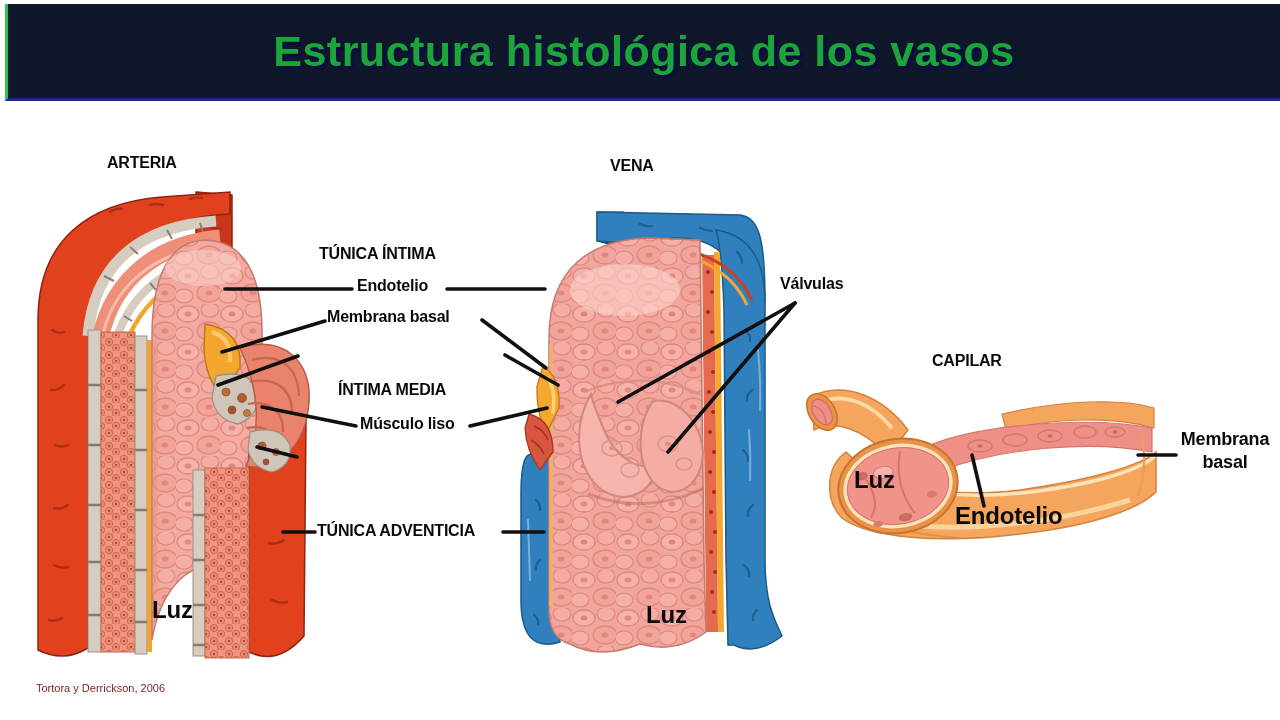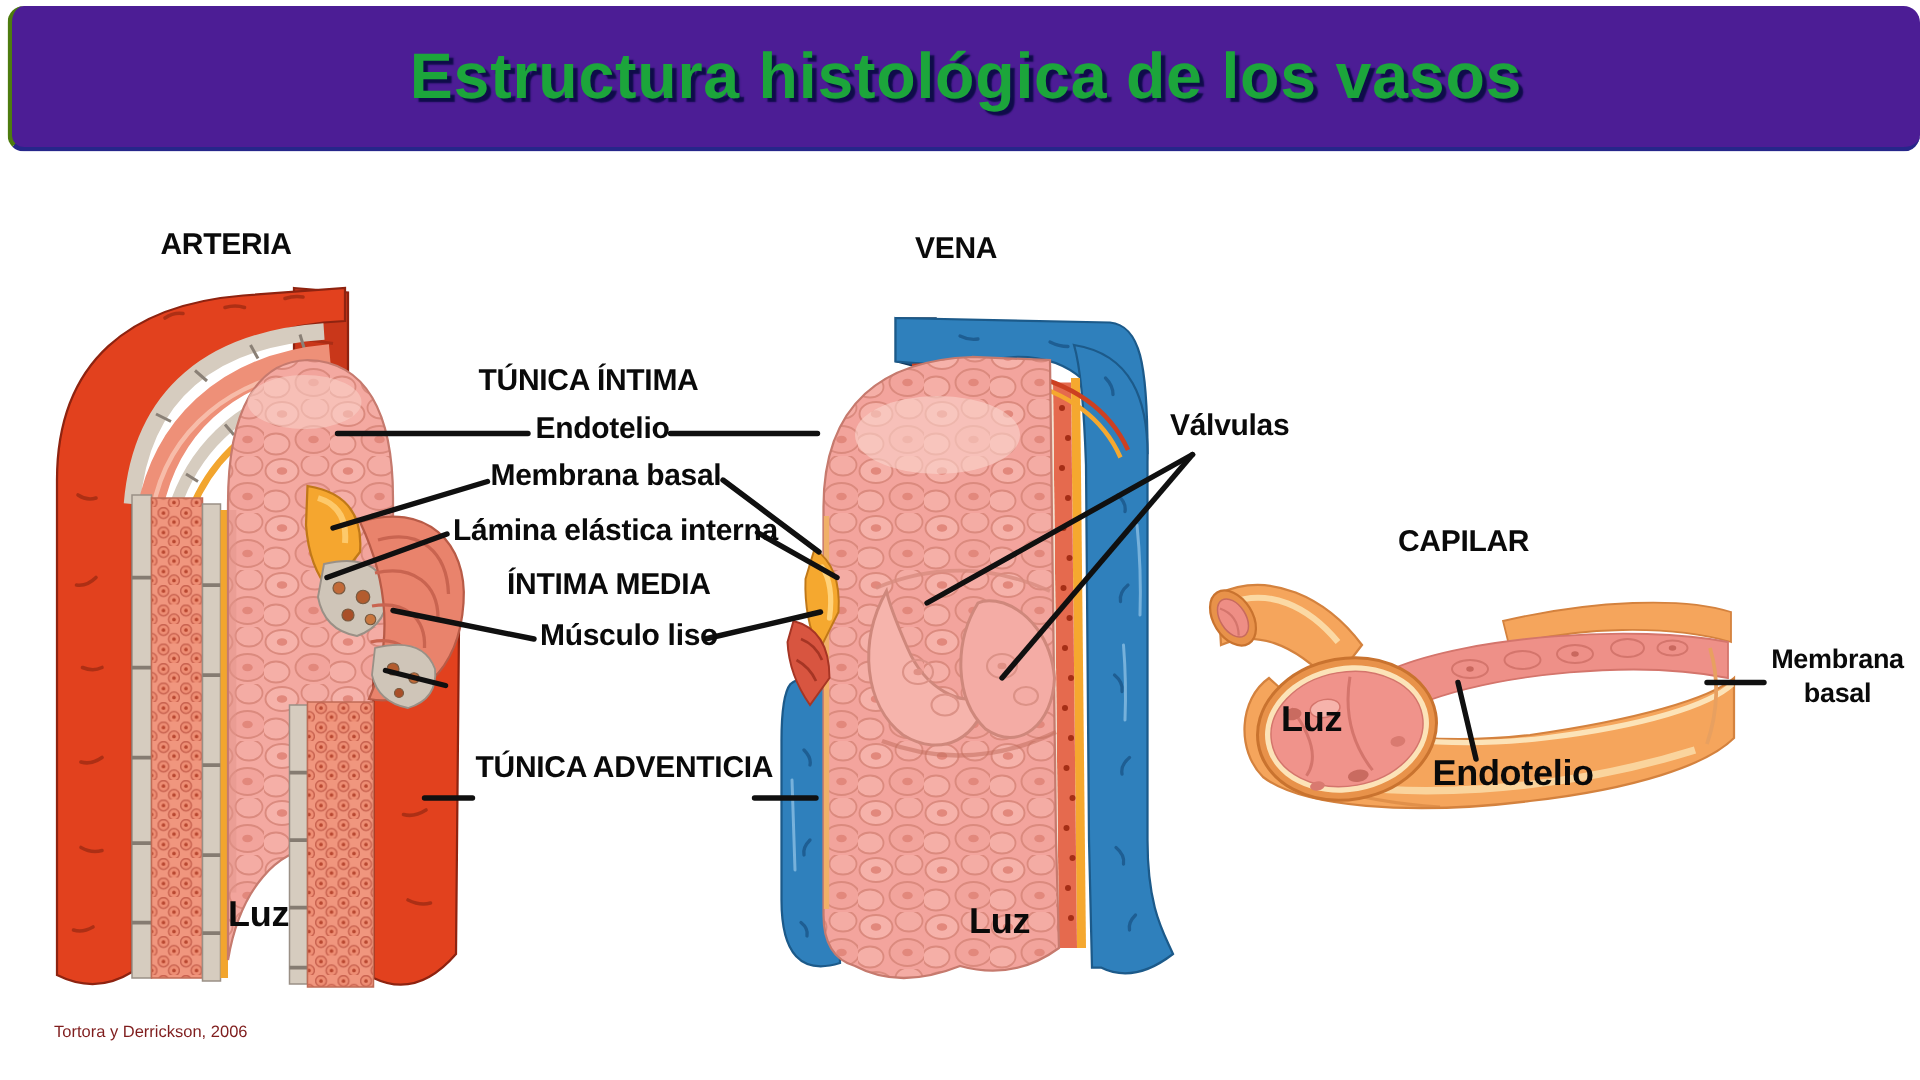--- a/index.html
+++ b/index.html
@@ -1,23 +1,23 @@
 <!DOCTYPE html>
 <html><head>
 <meta charset="utf-8">
 <style>
   html,body{margin:0;padding:0;background:#ffffff;}
   .slide{position:relative;width:1280px;height:720px;background:#ffffff;overflow:hidden;
          font-family:"Liberation Sans", sans-serif;}
-  .banner{position:absolute;left:5px;top:4px;right:0;height:94px;background:#4c1d95;
-          border-left:3px solid #4d7c0f;border-bottom:3px solid #26268A;border-radius:11px;}
+  .banner{position:absolute;left:5px;top:4px;right:0;height:94px;background:#0f172a;
+          border-left:3px solid #22c55e;border-bottom:3px solid #26268A;}
   .banner h1{margin:0;height:94px;line-height:94px;text-align:center;
              font-size:43px;font-weight:bold;letter-spacing:0.5px;color:#1CA53B;
              text-shadow:3px 3px 1px rgba(12,12,70,0.95);}
-  .lbl{position:absolute;font-weight:bold;color:#0A0A0A;font-size:20px;
+  .lbl{position:absolute;font-weight:bold;color:#0A0A0A;font-size:16px;
        letter-spacing:-0.2px;white-space:nowrap;line-height:20px;}
   .lbl.big{font-size:24px;}
   .lbl.wrap{white-space:normal;width:100px;text-align:center;line-height:23px;font-size:18px;}
   .attrib{position:absolute;left:36px;top:682px;font-size:11px;color:#7f1d1d;font-weight:normal;}
   svg.fig{position:absolute;}
   #leaders{position:absolute;left:0;top:0;pointer-events:none;}
 </style>
 </head>
 <body>
 
@@ -280,24 +280,23 @@
     </g>
   </svg>
 
   <div class="lbl" style="left:107px;top:153px">ARTERIA</div>
   <div class="lbl" style="left:610px;top:156px">VENA</div>
   <div class="lbl" style="left:932px;top:351px">CAPILAR</div>
 
   <div class="lbl" style="left:319px;top:244px">TÚNICA ÍNTIMA</div>
   <div class="lbl" style="left:357px;top:276px">Endotelio</div>
   <div class="lbl" style="left:327px;top:307px">Membrana basal</div>
-  <div class="lbl" style="left:302px;top:344px">Lámina elástica interna</div>
   <div class="lbl" style="left:338px;top:380px">ÍNTIMA MEDIA</div>
   <div class="lbl" style="left:360px;top:414px">Músculo liso</div>
-  <div class="lbl" style="left:317px;top:502px">TÚNICA ADVENTICIA</div>
+  <div class="lbl" style="left:317px;top:521px">TÚNICA ADVENTICIA</div>
 
   <div class="lbl" style="left:780px;top:274px">Válvulas</div>
   <div class="lbl big" style="left:152px;top:600px">Luz</div>
   <div class="lbl big" style="left:646px;top:605px">Luz</div>
   <div class="lbl big" style="left:854px;top:470px">Luz</div>
   <div class="lbl big" style="left:955px;top:506px">Endotelio</div>
   <div class="lbl wrap" style="left:1175px;top:428px">Membrana basal</div>
 
   <div class="attrib">Tortora y Derrickson, 2006</div>
 </div>

